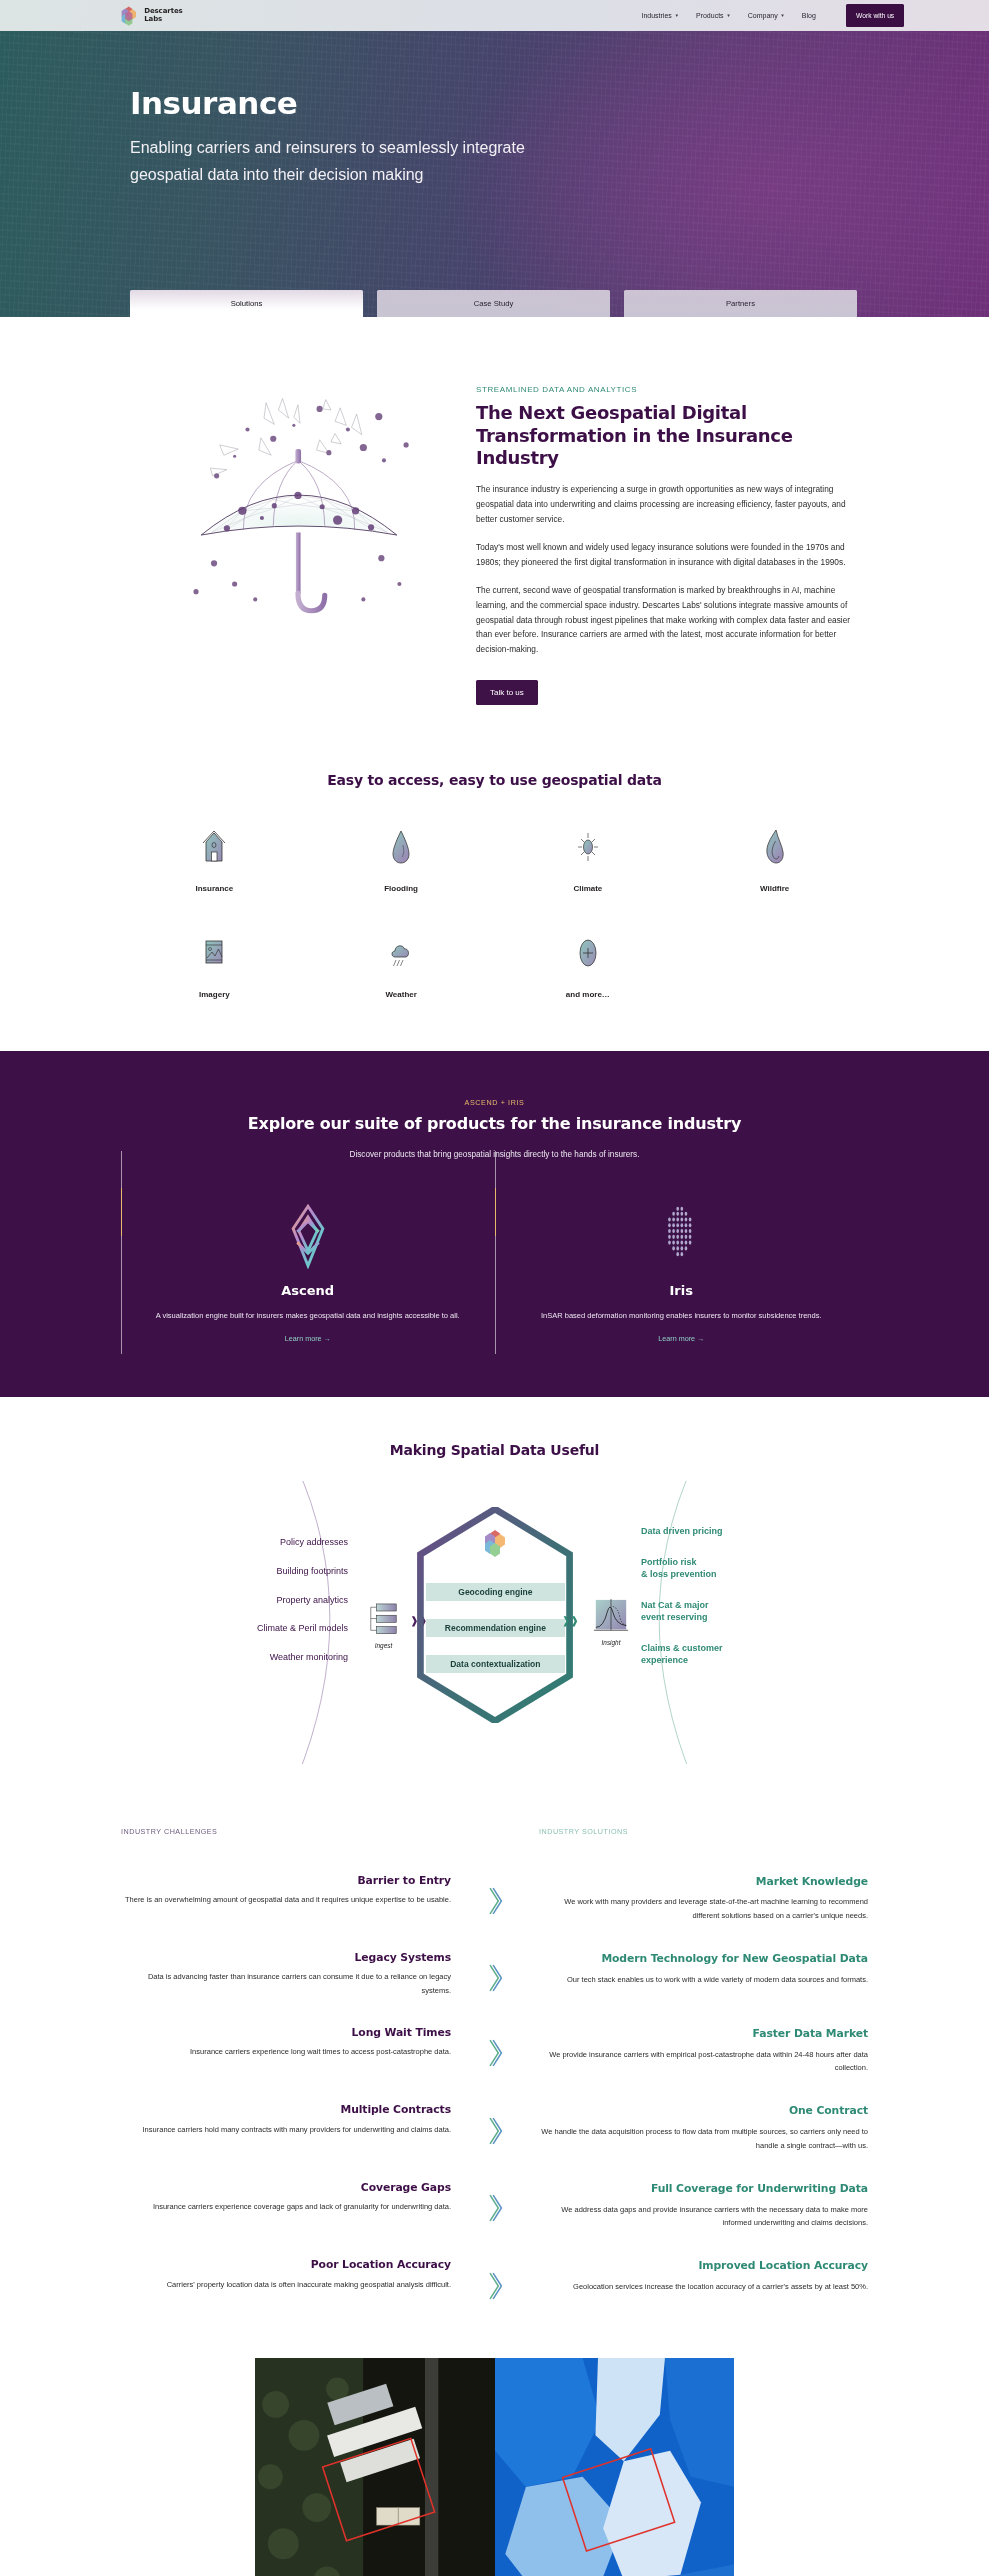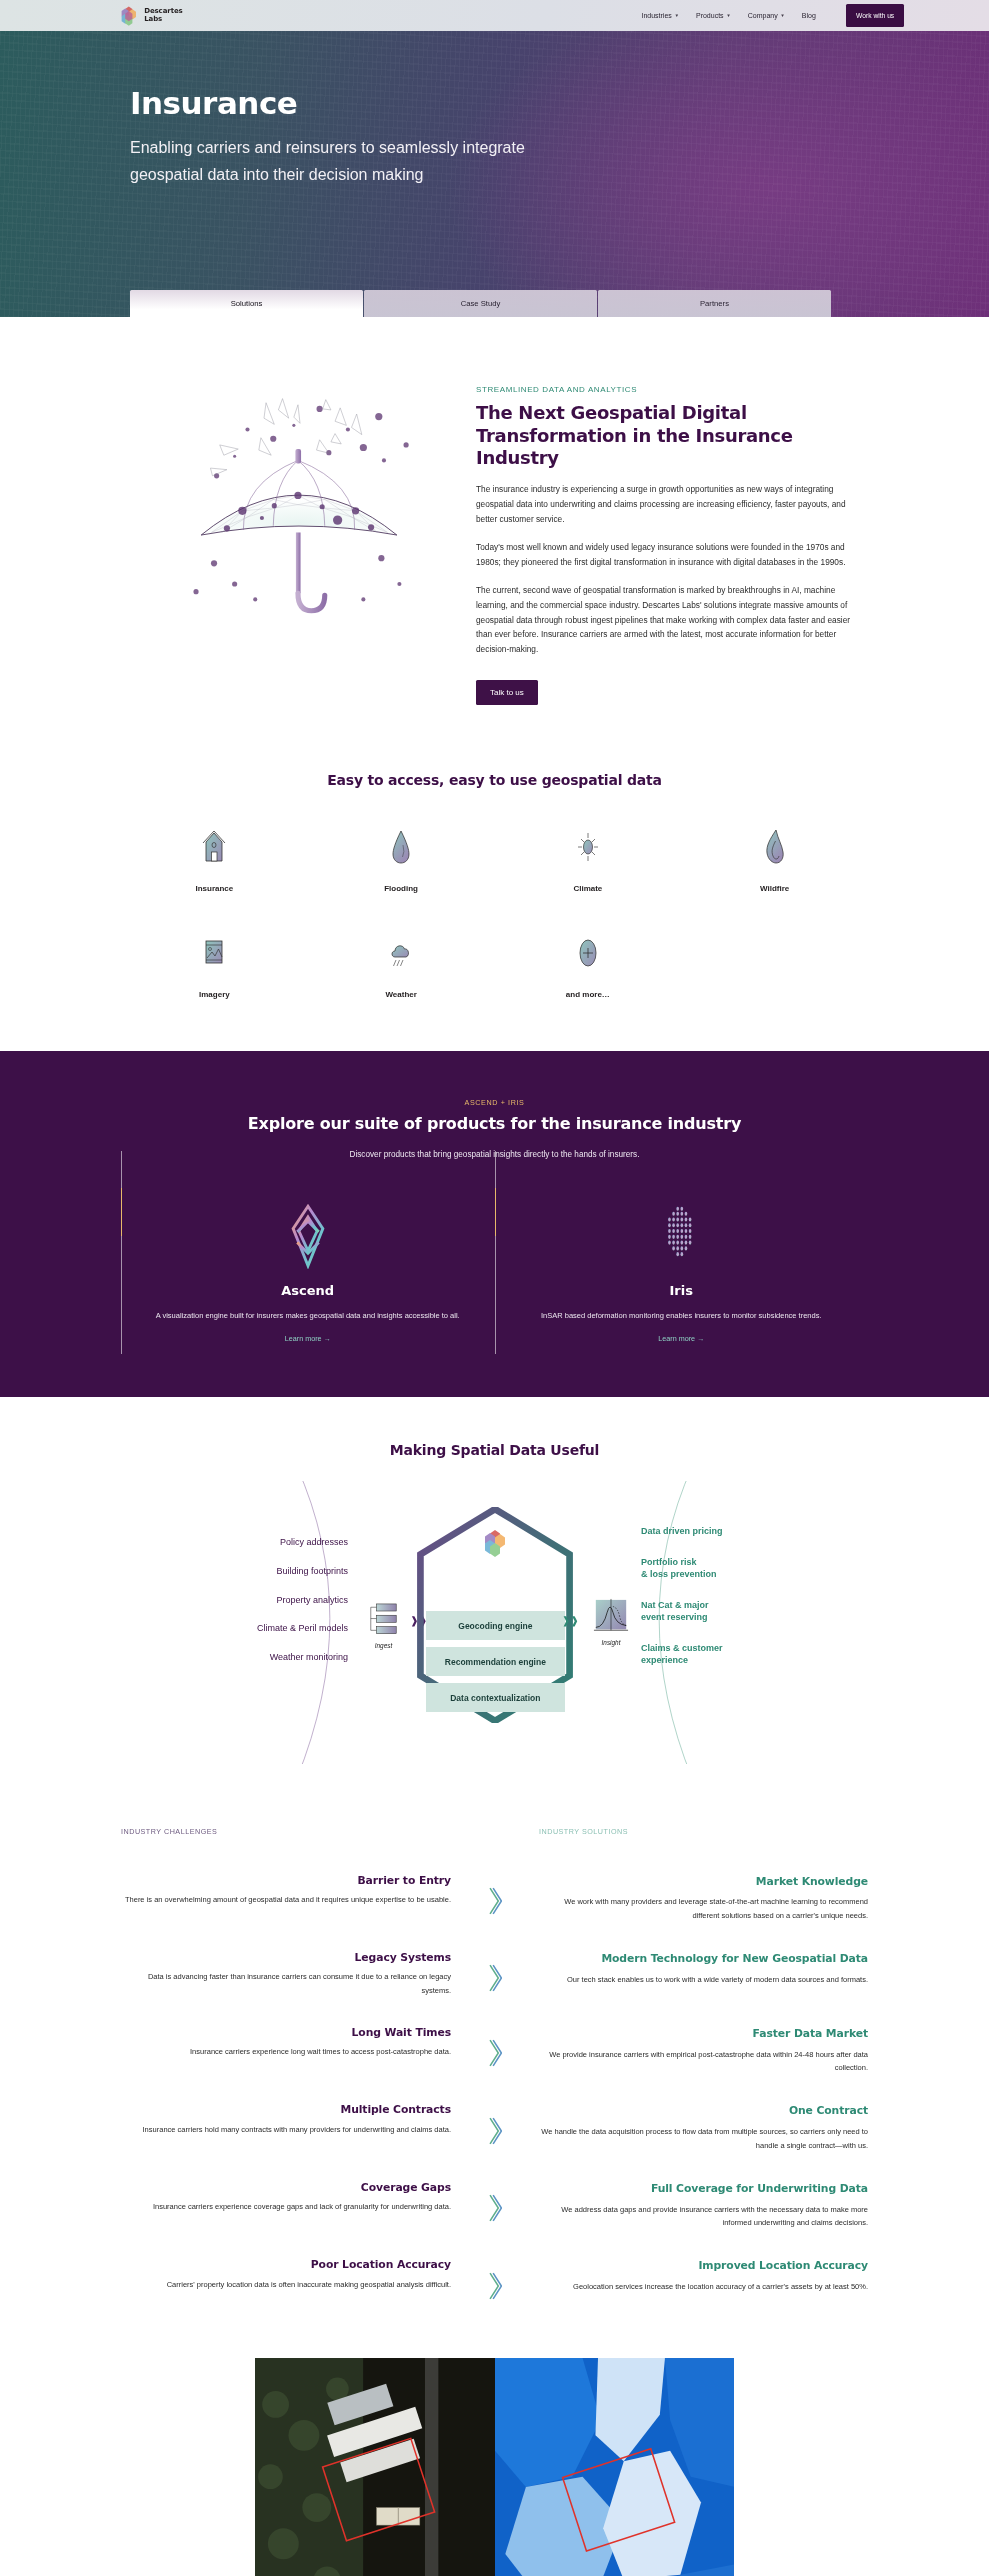--- a/index.html
+++ b/index.html
@@ -63,21 +63,21 @@
     font-family: "DejaVu Sans", sans-serif;
     font-size: 31px; color: #fff; letter-spacing: -0.5px;
     font-weight: bold; line-height: 1.05;
   }
   .hero p {
     margin-top: 14.4px; color: #f2f0f5;
     font-size: 16px; line-height: 1.72; max-width: 412px;
   }
   .tabs {
     position: absolute; left: 130px; bottom: 0; z-index: 5;
-    display: flex; gap: 1px;
+    display: flex; gap: 14px;
   }
   .tab {
     width: 233px; height: 27px;
     display: flex; align-items: center; justify-content: center;
     font-size: 7.7px; color: #2b2433; cursor: pointer;
     border-radius: 1.5px 1.5px 0 0;
     background: linear-gradient(180deg, rgba(210,202,216,.95) 0%, rgba(203,199,213,.98) 100%);
   }
   .tab.active {
     background: linear-gradient(180deg,#e2d9e4 0%, #ffffff 72%);
@@ -158,23 +158,23 @@
   .dg-list { position: absolute; font-size: 9px; line-height: 1; }
   .dg-left { left: 57px; top: 57px; text-align: right; width: 170px; color: #3b1046; }
   .dg-right { right: 57px; top: 44px; text-align: left; width: 170px; color: #2e8a74; font-weight: bold; }
   .dg-left div { margin-bottom: 19.6px; }
   .dg-right div { margin-bottom: 18.5px; line-height: 1.35; }
   .hexcore {
     position: absolute; left: 50%; top: 26px; transform: translateX(-50%);
     width: 160px; height: 216px;
   }
   .hex-band {
-    position: absolute; left: 11px; right: 9.3px; height: 29px;
+    position: absolute; left: 11px; right: 9.3px; height: 18px;
     background: #cfe4de; display: flex; align-items: center; justify-content: center;
-    font-size: 8.5px; color: #1b3f3a; font-weight: bold; margin-top: 28px;
+    font-size: 8.5px; color: #1b3f3a; font-weight: bold;
   }
   .mini-lbl { font-style: italic; font-size: 6.4px; color: #222; text-align:center; margin-top:2.1px; }
 
   
   .compare { padding: 32px 0 36px; }
   .compare-head { display: flex; }
   .ch-left { width: 330px; }
   .ch-mid  { width: 88px; }
   .ch-right{ flex: 1; }
   .col-label { font-size: 7.2px; letter-spacing: 0.5px; text-transform: uppercase; }

